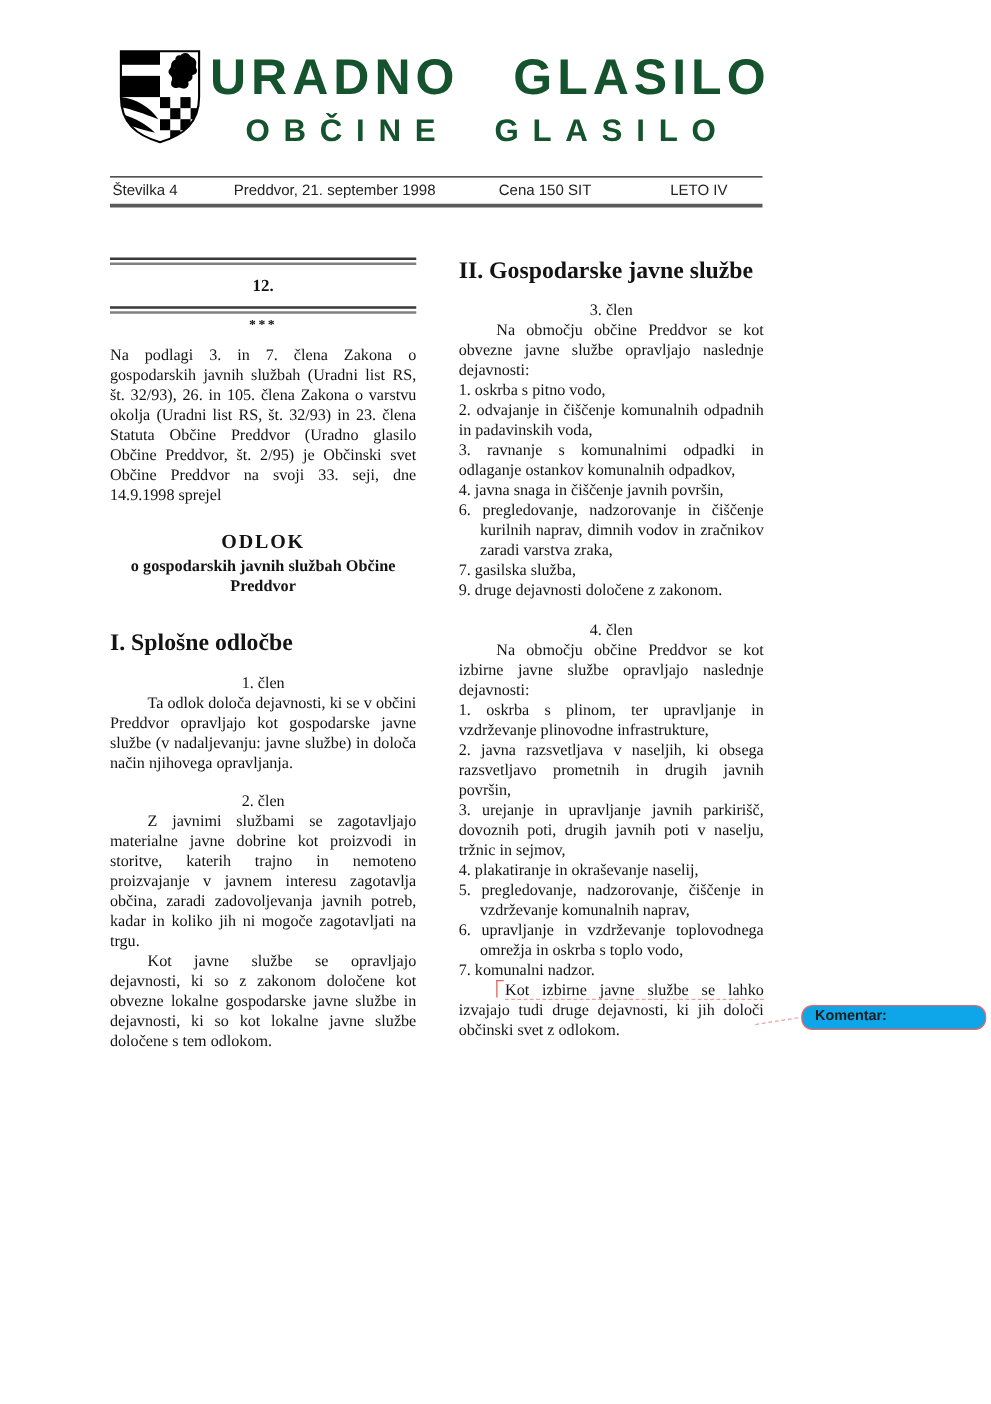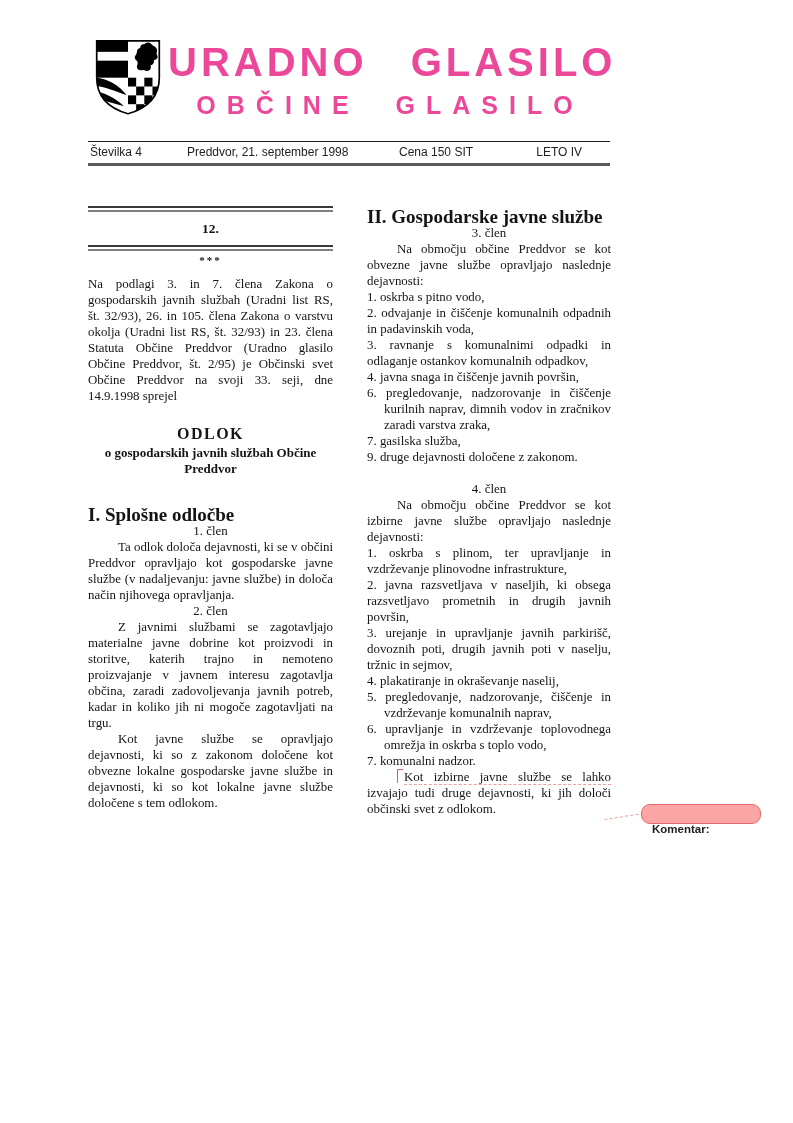--- a/index.html
+++ b/index.html
@@ -5,21 +5,21 @@
   html,body{margin:0;padding:0;background:#e8e8e8;}
   .page{
     position:relative;width:793px;height:1123px;margin:0 auto;
     background:#ffffff;overflow:hidden;
     font-family:"Liberation Serif",serif;color:#141414;
   }
   
   .logo{position:absolute;left:94px;top:38px;width:68px;height:78px;}
   .mast-titles{
     position:absolute;left:168px;top:40px;width:444px;text-align:center;
-    font-family:"Liberation Sans",sans-serif;font-weight:bold;color:#ec4899;
+    font-family:"Liberation Sans",sans-serif;font-weight:bold;color:#14532d;
   }
   .mast-title1{font-size:40px;letter-spacing:4px;word-spacing:28px;line-height:44px;white-space:nowrap;}
   .mast-title2{font-size:25px;letter-spacing:11px;word-spacing:18px;line-height:30px;margin-top:6px;white-space:nowrap;}
   .infobar{
     position:absolute;left:88px;top:141px;width:522px;
     border-top:1.5px solid #1a1a1a;border-bottom:3.5px solid #5a5a5a;
     padding:3px 0 4px 2px;box-sizing:border-box;
     font-family:"Liberation Sans",sans-serif;font-size:12px;color:#222;
     display:flex;align-items:baseline;
   }
@@ -33,39 +33,39 @@
   .col-right{left:367px;width:244px;}
   .rule{height:2px;border-top:2px solid #3a3a3a;border-bottom:2px solid #808080;}
   .rule-top{margin-top:6px;}
   .item-no{text-align:center;font-weight:bold;font-size:13.5px;margin:9px 0 8px 0;}
   .stars{text-align:center;font-weight:bold;font-size:11px;letter-spacing:2px;margin:1px 0 8px 0;}
   p{margin:0;}
   .indent{text-indent:30px;}
   .doc-title{text-align:center;font-size:16px;letter-spacing:1.5px;font-weight:600;margin-top:22px;}
   .doc-subtitle{text-align:center;font-weight:bold;font-size:13px;line-height:16px;margin-top:3px;}
   .sec-head{font-weight:bold;font-size:19px;text-align:left;margin-top:30px;}
-  .clen-head{text-align:center;}
+  .clen-head{text-align:center;margin-top:15px;}
   .list p{margin:0;}
   .hang{padding-left:17px;text-indent:-17px;}
   .clen4-head-space{margin-top:16px;}
   
   .c-bracket{
     display:inline-block;width:5px;height:13px;margin-right:1px;
     border-left:1.3px solid #d95f5f;border-top:1.3px solid #d95f5f;
     vertical-align:-2px;
   }
   .commented{border-bottom:1.2px dashed #eba0a0;}
   .connector{
     position:absolute;left:604px;top:816px;width:40px;height:0;
     border-top:1.3px dashed #eba0a0;transform:rotate(-9deg);
   }
   .comment-box{
-    position:absolute;left:641px;top:804px;width:120px;height:20px;
+    position:absolute;left:641px;top:804px;width:148px;height:20px;
     box-sizing:border-box;border:1.6px solid #e26a6a;border-radius:9px;
-    background:#fca5a5;padding:18px 0 0 10px;
+    background:#0ea5e9;padding:2px 0 0 10px;
     font-family:"Liberation Sans",sans-serif;font-weight:bold;font-size:11.5px;color:#1d1d1d;
   }
 </style>
 </head>
 <body>
 
 <div class="page">
 
   <div class="logo">
     <svg width="68" height="78" viewBox="0 0 100 114" xmlns="http://www.w3.org/2000/svg">

